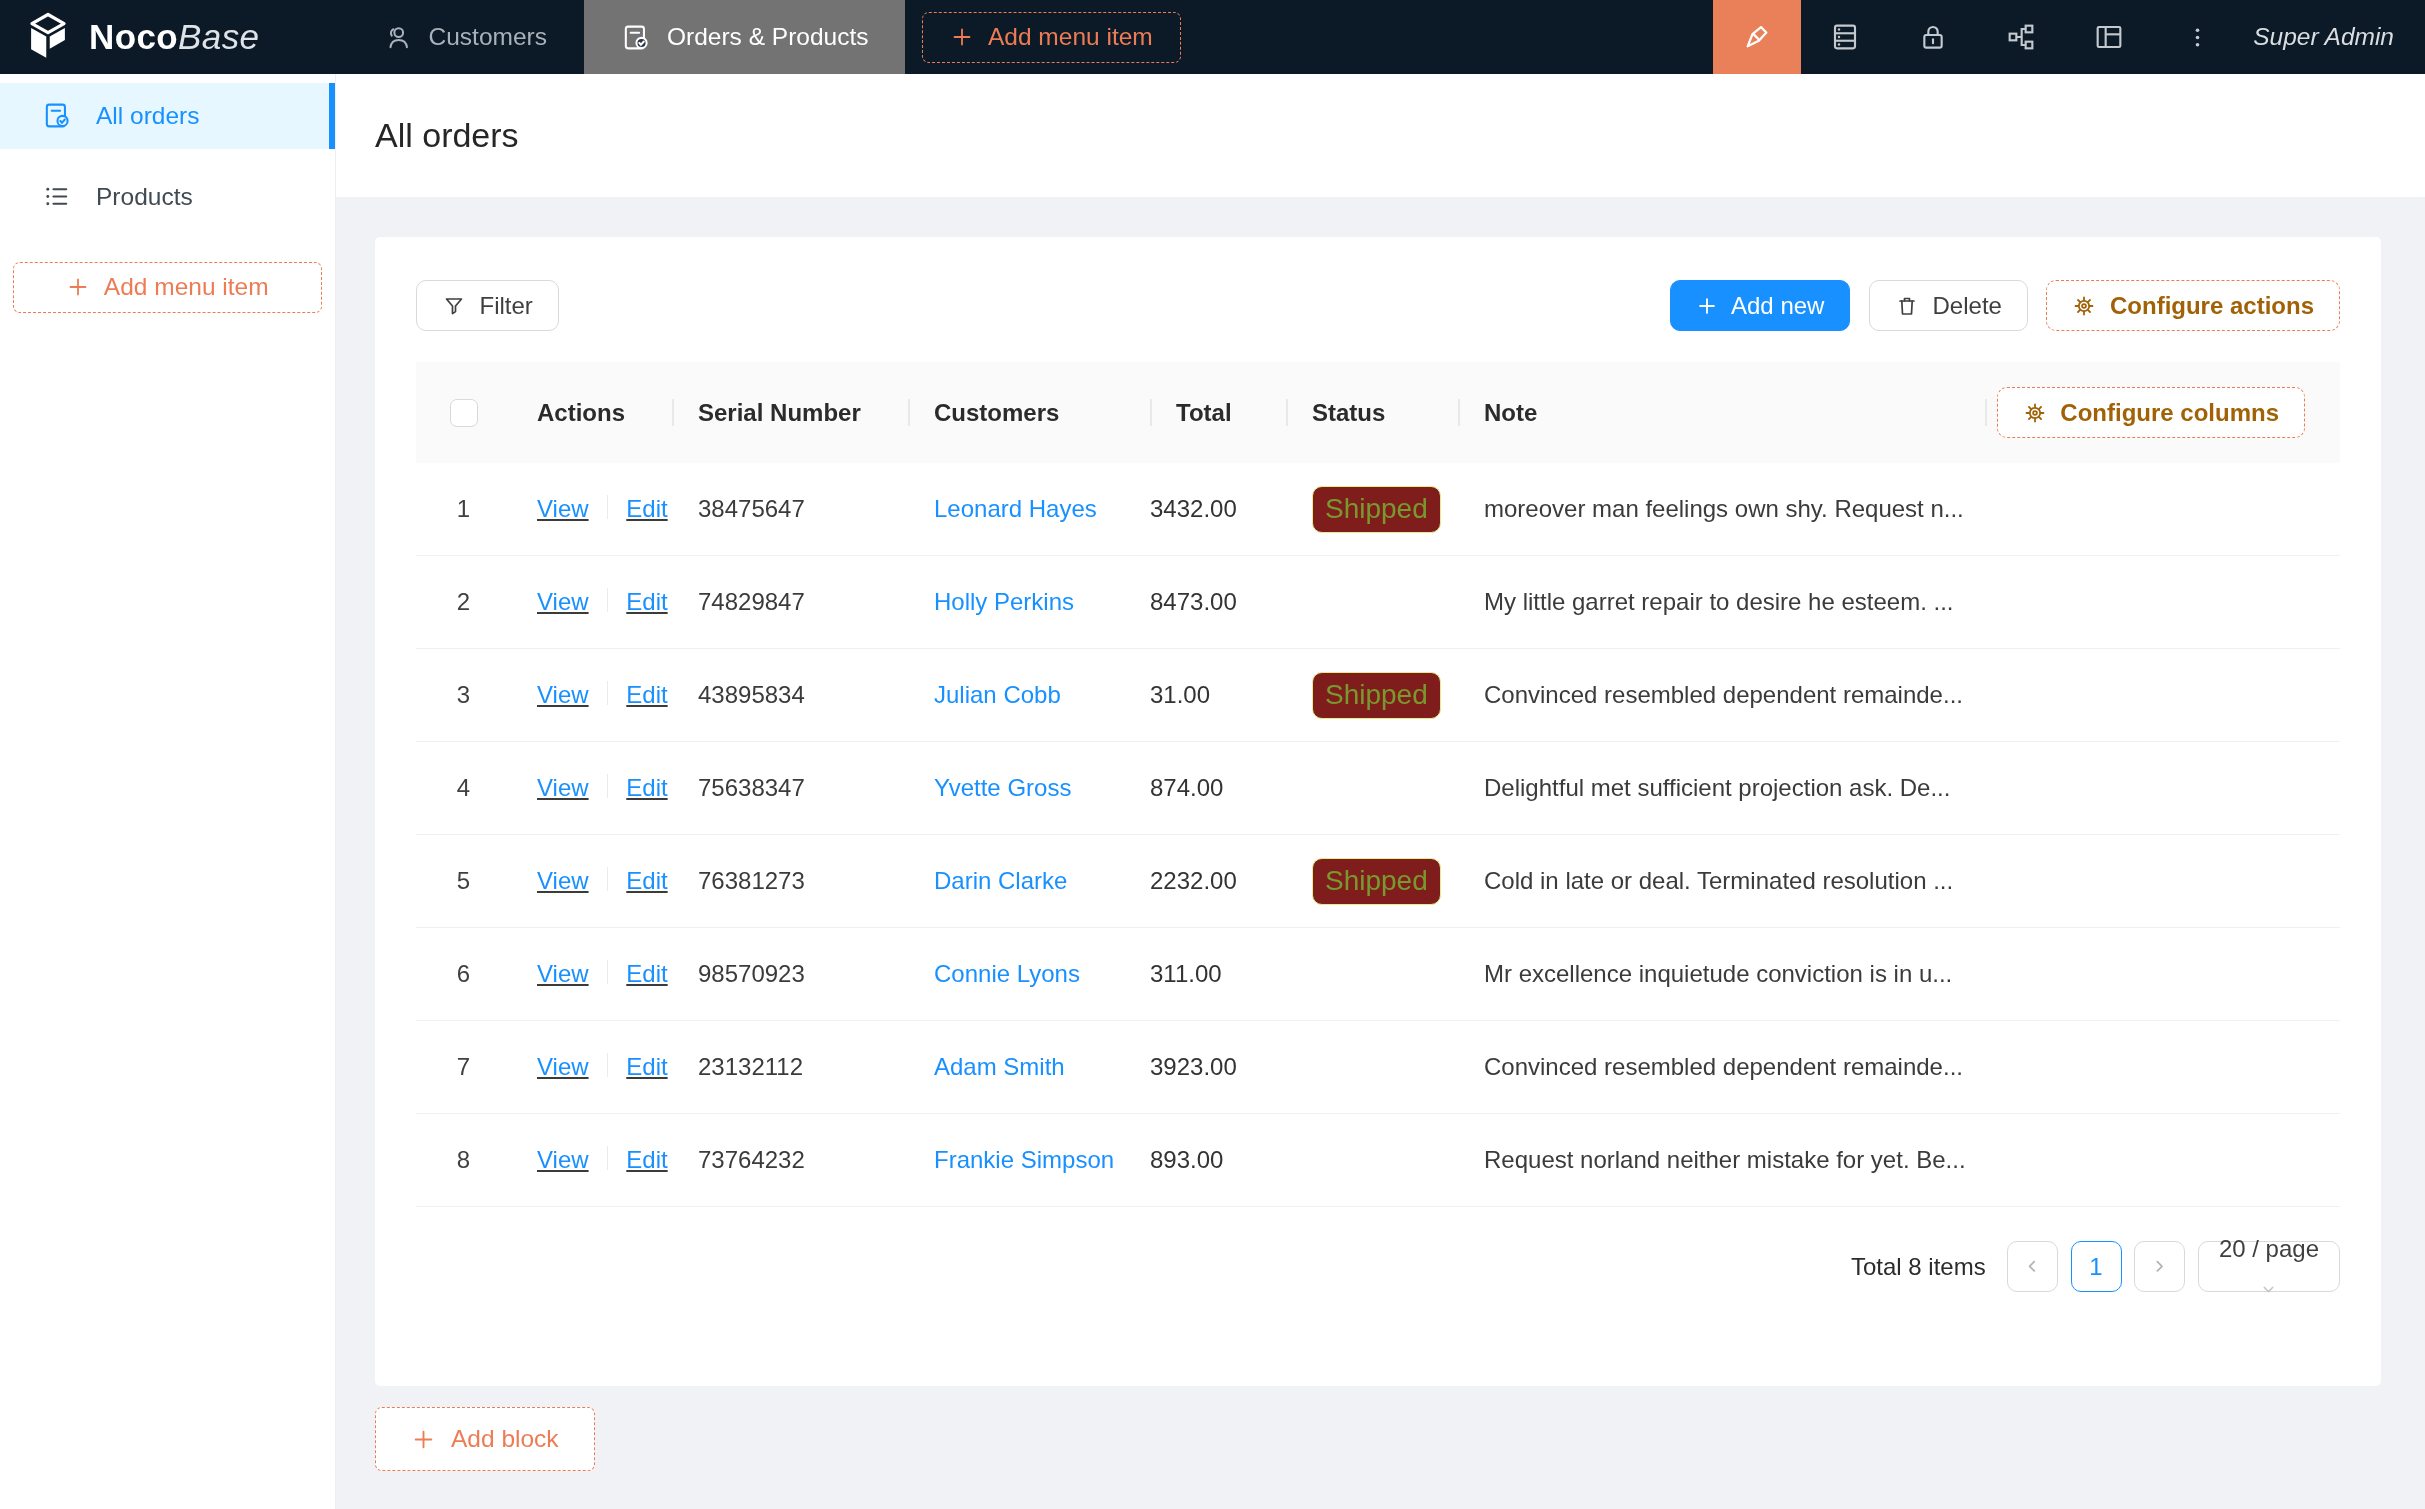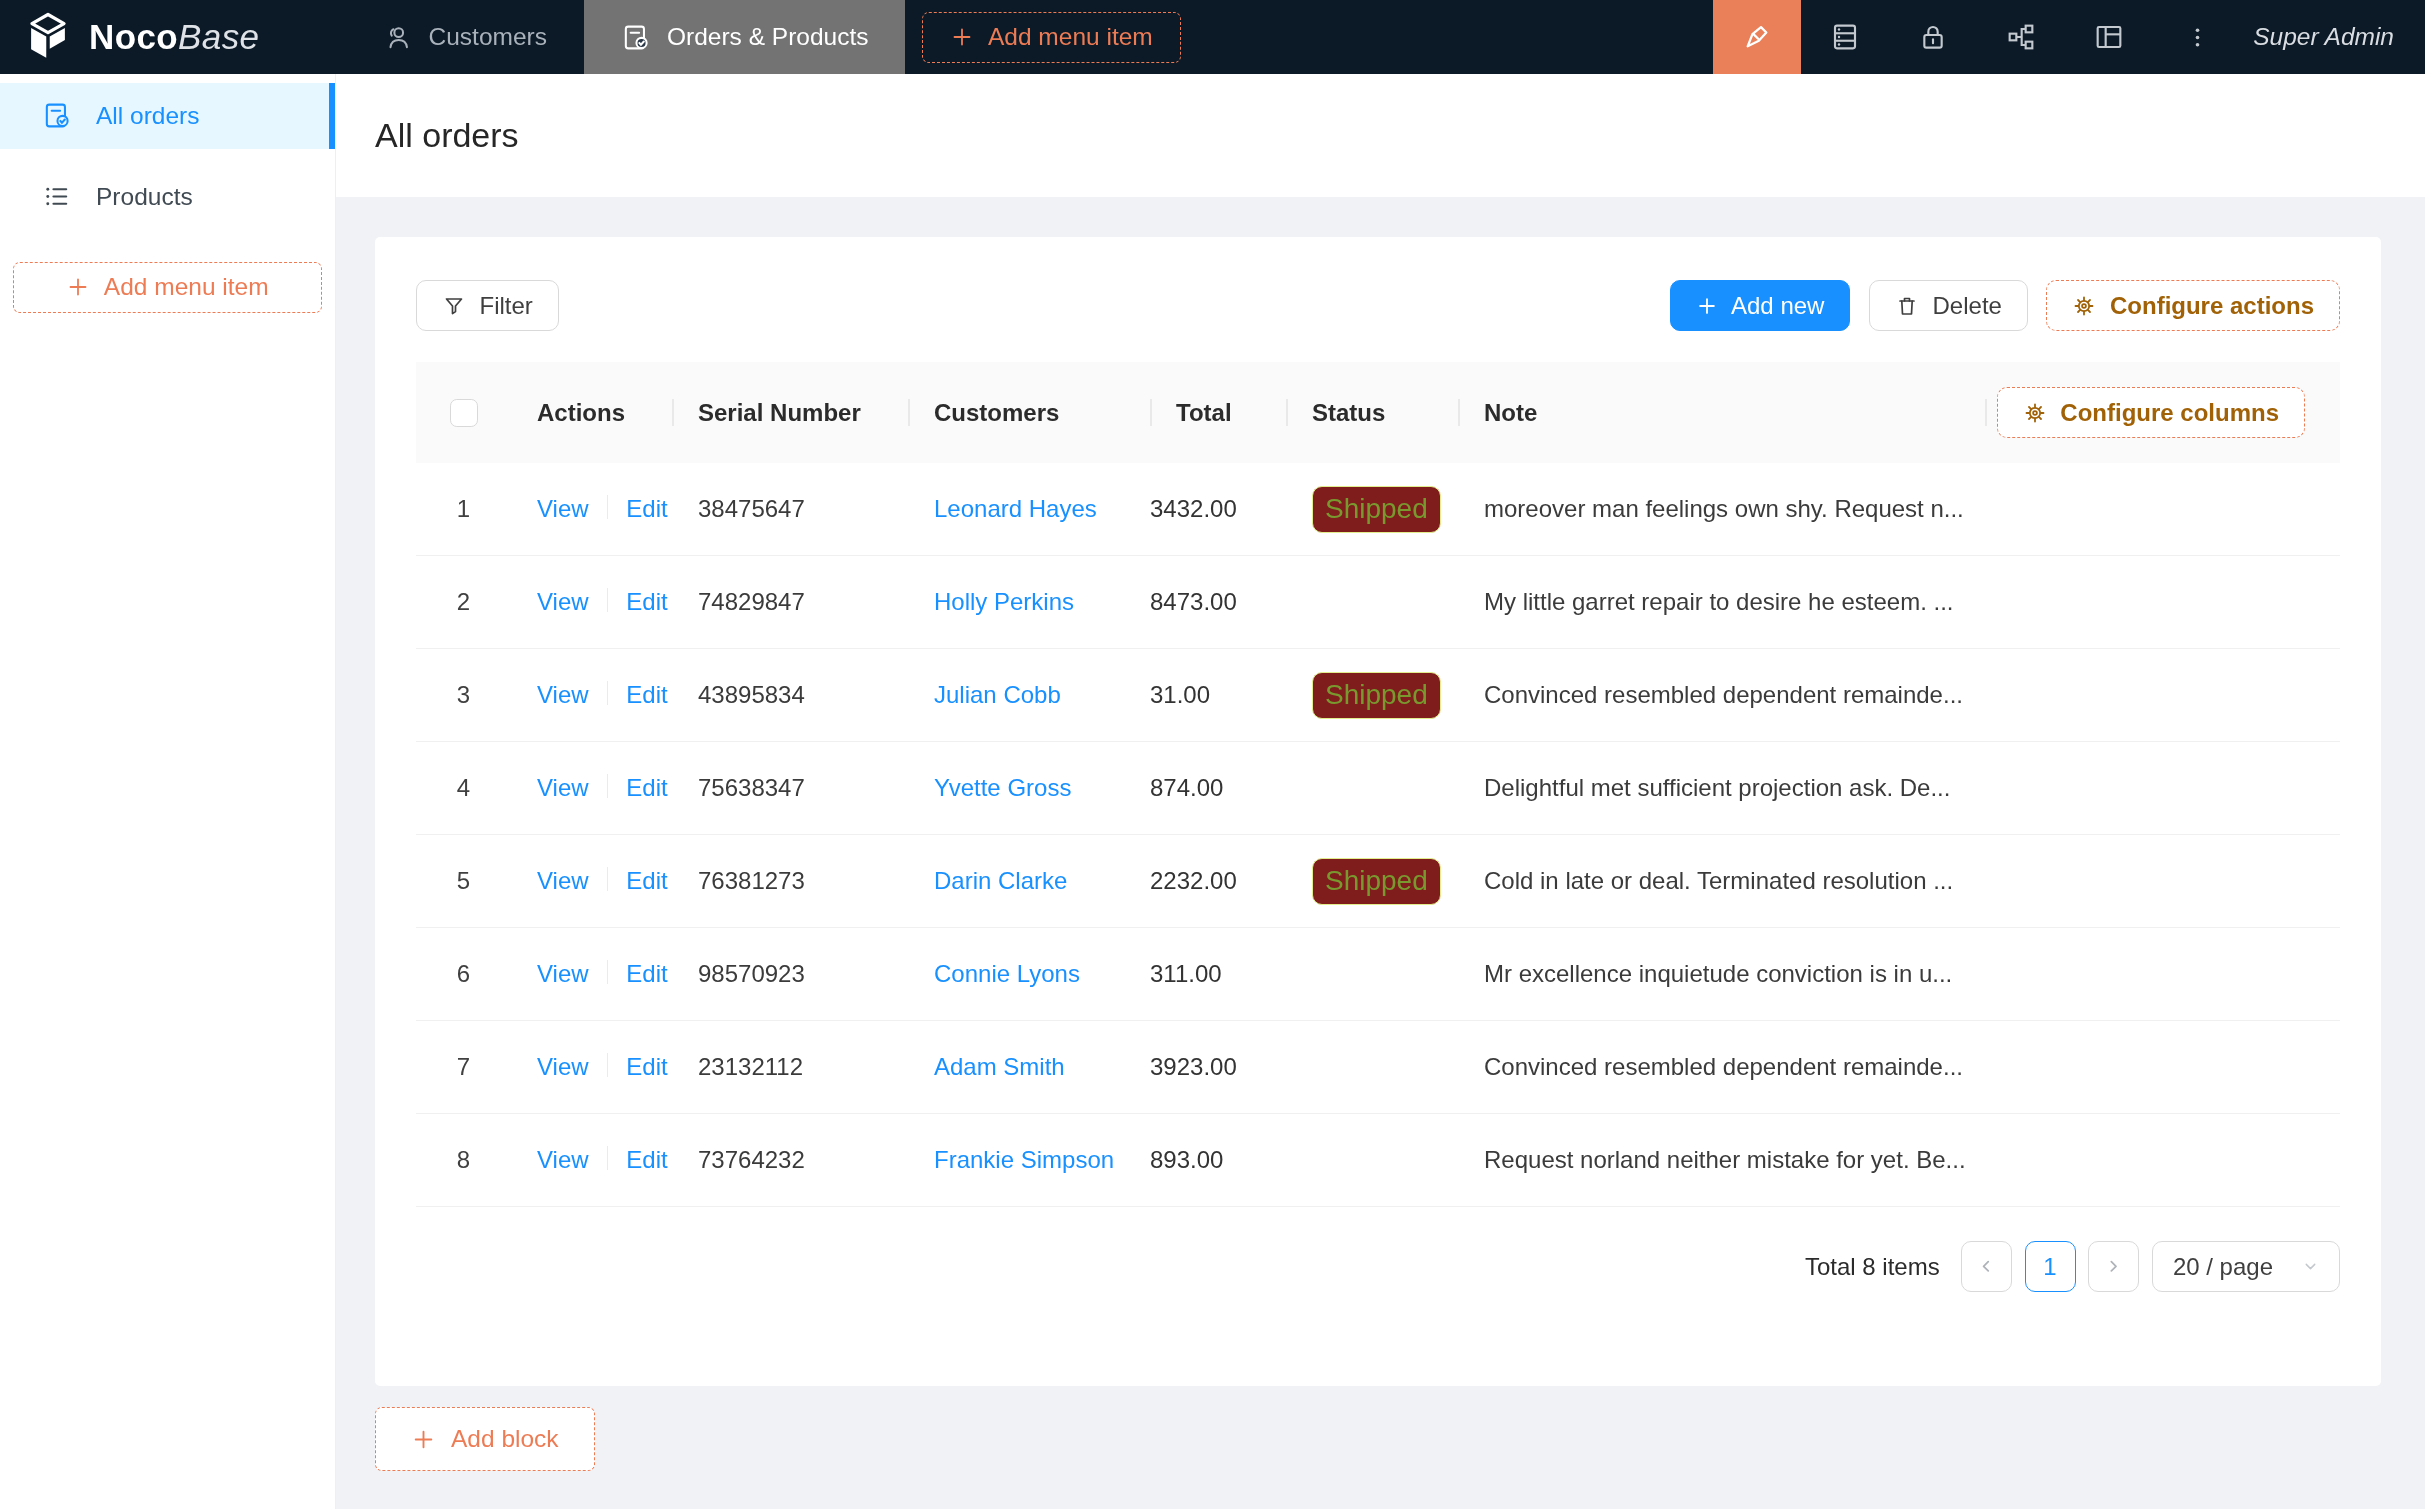--- a/index.html
+++ b/index.html
@@ -108,21 +108,21 @@
     content:""; position:absolute; left:0; top:37px; height:27px; width:1.7px; background:#e9e9e9;
   }
   .th.th-config { justify-content:flex-end; padding-right:35px; }
   .checkbox {
     width:28px; height:28px; background:#fff; border:1.7px solid #d9d9d9;
     border-radius:6.8px; cursor:pointer;
   }
   .t-row { height:93px; border-bottom:1.7px solid #f0f0f0; font-size:24px; }
   .cell { padding-left:26px; min-width:0; }
   .cell-index { text-align:center; padding-left:0; color:#404040; }
-  .cell-actions { display:flex; padding-left:26px; }
+  .cell-actions { display:flex; padding-left:26px;text-decoration:underline; }
   .link { color:#1890ff; cursor:pointer; white-space:nowrap; }
   .actions-divider { width:1.7px; height:24px; background:#ebebeb; margin:0 18px; }
   .cell-total { text-align:left; padding-right:23px; padding-left:0; color:#333; }
   .status-tag {
     display:inline-block; background:#7f1d1d; border:1.7px solid #e2ee8d; color:#79992f;
     font-size:28px; line-height:1; padding:8.5px 12px; border-radius:10px; white-space:nowrap;
   }
   .cell-note { white-space:nowrap; overflow:hidden; color:#3b3b3b; }
 
   
@@ -130,21 +130,21 @@
     display:flex; align-items:center; justify-content:flex-end; gap:12.7px;
     margin-top:34px; font-size:24px; color:#2b2b2b;
   }
   .pg-total { margin-right:8.5px; }
   .pg-box {
     min-width:51px; height:51px; border:1.7px solid #d9d9d9; border-radius:10px;
     background:#fff; display:flex; align-items:center; justify-content:center; cursor:pointer;
   }
   .pg-box.pg-current { border-color:#1890ff; color:#1890ff; }
   .pg-arrow { color:#aeb3ba; }
-  .pg-size { padding:8px 20px; gap:29px; color:#3f3f3f; }
+  .pg-size { padding:8px 20px; gap:18px; color:#3f3f3f;flex-direction:column; }
   .pg-caret { color:#c3c8ce; }
 
   
   .add-block {
     margin-top:21px; height:64px; display:inline-flex; align-items:center; gap:15px;
     padding:8px 35px; background:#fff; border:1.7px dashed #ed7c55; border-radius:6.8px;
     color:#ed7c55; font-size:24.5px; cursor:pointer;
   }
 </style>
 </head>

